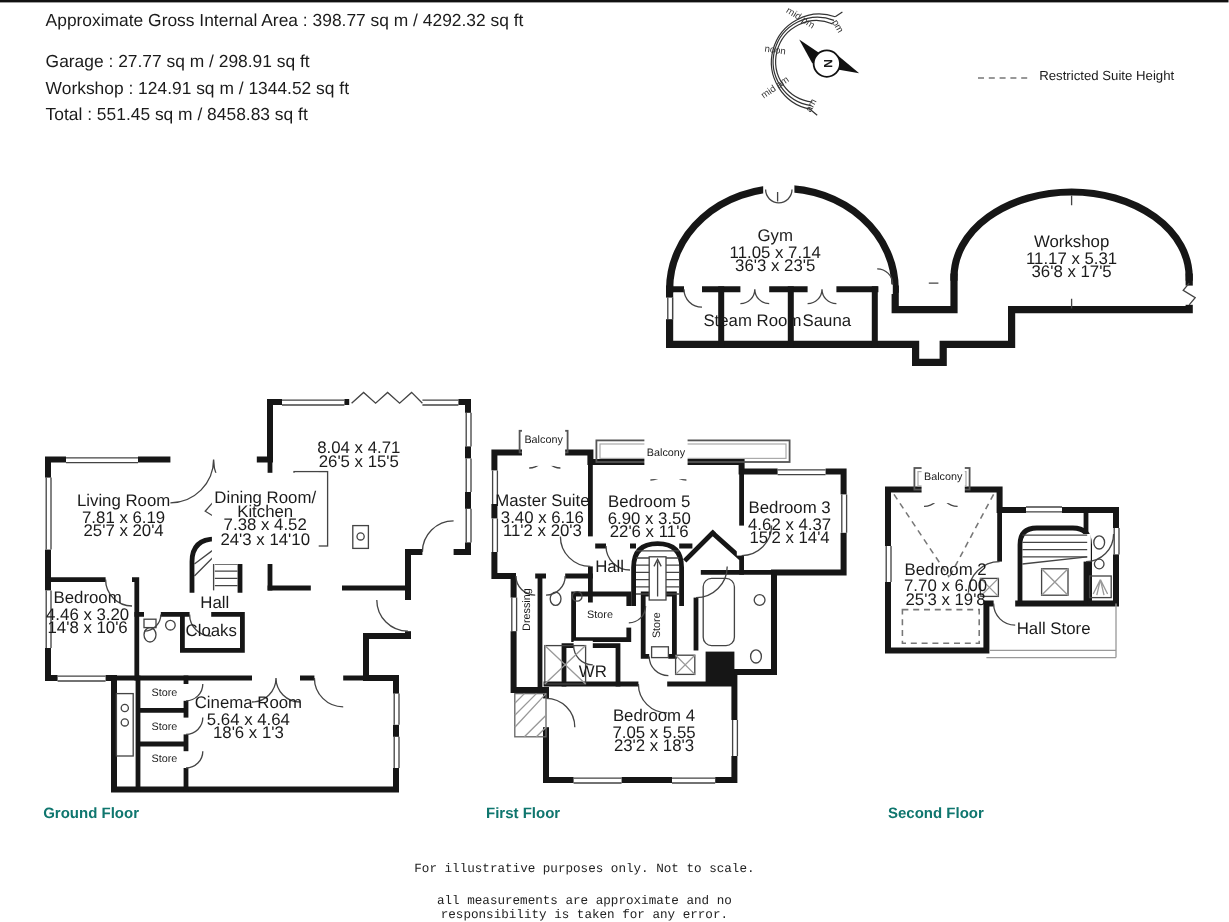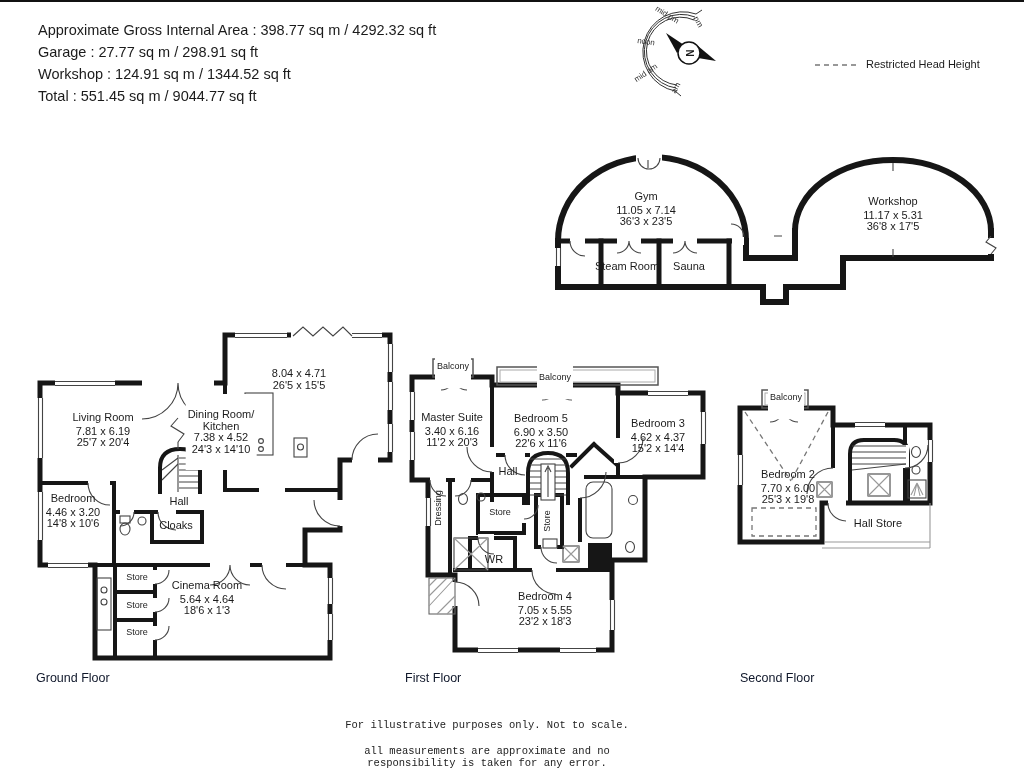--- a/index.html
+++ b/index.html
@@ -1,27 +1,27 @@
 <!DOCTYPE html>
 <html><head>
 <meta charset="utf-8">
 <style>
   html,body{margin:0;padding:0;background:#fff;}
   #page{position:relative;width:1024px;height:768px;background:#ffffff;overflow:hidden;
         font-family:"Liberation Sans",sans-serif;color:#1b1b1b;}
   #topbar{position:absolute;left:0;top:0;width:1024px;height:2px;background:#111;}
   svg{position:absolute;left:0;top:0;}
   .hdr{position:absolute;font-size:14.5px;white-space:nowrap;color:#1b1b1b;}
-  .lbl{position:absolute;transform:translate(-50%,-50%);font-size:11px;line-height:11.5px;
+  .lbl{position:absolute;transform:translate(-50%,-50%);font-size:14px;line-height:11.5px;
        text-align:center;white-space:nowrap;color:#1b1b1b;}
   .lbl.small{font-size:9px;}
   .lbl.bg{background:#fff;padding:15px 2px;}
   .vert{transform:translate(-50%,-50%) rotate(-90deg);}
   .room .name{margin-bottom:2px;}
-  .floorlbl{position:absolute;font-size:12.5px;white-space:nowrap;color:#0f172a;}
+  .floorlbl{position:absolute;font-size:12.5px;white-space:nowrap;color:#0f766e;font-weight:bold;}
   .legendlbl{position:absolute;font-size:11px;white-space:nowrap;color:#1b1b1b;}
   .foot{position:absolute;transform:translateX(-50%);font-size:10.5px;line-height:12px;
         white-space:nowrap;color:#222;font-family:Liberation Mono, monospace;}
   .cmp{position:absolute;font-size:8px;color:#333;white-space:nowrap;}
 </style>
 </head>
 <body>
 
 <div id="page">
 <div id="topbar"></div>
@@ -281,26 +281,26 @@
     <path d="M 696 14 A 40 40 0 1 0 675 91"></path>
     <path d="M 695 17 A 37 37 0 1 0 676 88"></path>
     <path d="M 694 20 A 34 34 0 1 0 677 85"></path>
     <path d="M 696 14 L 702 10 M 675 91 L 681 96"></path>
     <polygon points="698,46 716,61 698,58" fill="#111" stroke="none"></polygon>
     <polygon points="684,45 666,33 677,53" fill="#111" stroke="none"></polygon>
     <circle cx="689" cy="53" r="11" fill="#fff" stroke="#111" stroke-width="1.5"></circle>
   </g>
 </svg>
 
-<div class="hdr" style="left:38px;top:22px">Approximate Gross Internal Area : 398.77 sq m / 4292.32 sq ft</div>
+<div class="hdr" style="left:38px;top:10px">Approximate Gross Internal Area : 398.77 sq m / 4292.32 sq ft</div>
 <div class="hdr" style="left:38px;top:44px">Garage : 27.77 sq m / 298.91 sq ft</div>
 <div class="hdr" style="left:38px;top:66px">Workshop : 124.91 sq m / 1344.52 sq ft</div>
-<div class="hdr" style="left:38px;top:88px">Total : 551.45 sq m / 9044.77 sq ft</div>
-
-<div class="legendlbl" style="left:866px;top:58px">Restricted Head Height</div>
+<div class="hdr" style="left:38px;top:88px">Total : 551.45 sq m / 8458.83 sq ft</div>
+
+<div class="legendlbl" style="left:866px;top:58px">Restricted Suite Height</div>
 
 <div class="cmp lbl" style="left:698px;top:22px;transform:translate(-50%,-50%) rotate(60deg)">pm</div>
 <div class="cmp lbl" style="left:667px;top:15px;transform:translate(-50%,-50%) rotate(32deg)">mid pm</div>
 <div class="cmp lbl" style="left:646px;top:42px;transform:translate(-50%,-50%) rotate(8deg)">noon</div>
 <div class="cmp lbl" style="left:646px;top:73px;transform:translate(-50%,-50%) rotate(-35deg)">mid am</div>
 <div class="cmp lbl" style="left:676px;top:88px;transform:translate(-50%,-50%) rotate(-62deg)">am</div>
 <div class="lbl" style="left:689px;top:53px;font-size:10px;font-weight:bold;transform:translate(-50%,-50%) rotate(90deg)">N</div>
 
 <div class="lbl room" style="left:646px;top:209px">
   <div class="name">Gym</div>

